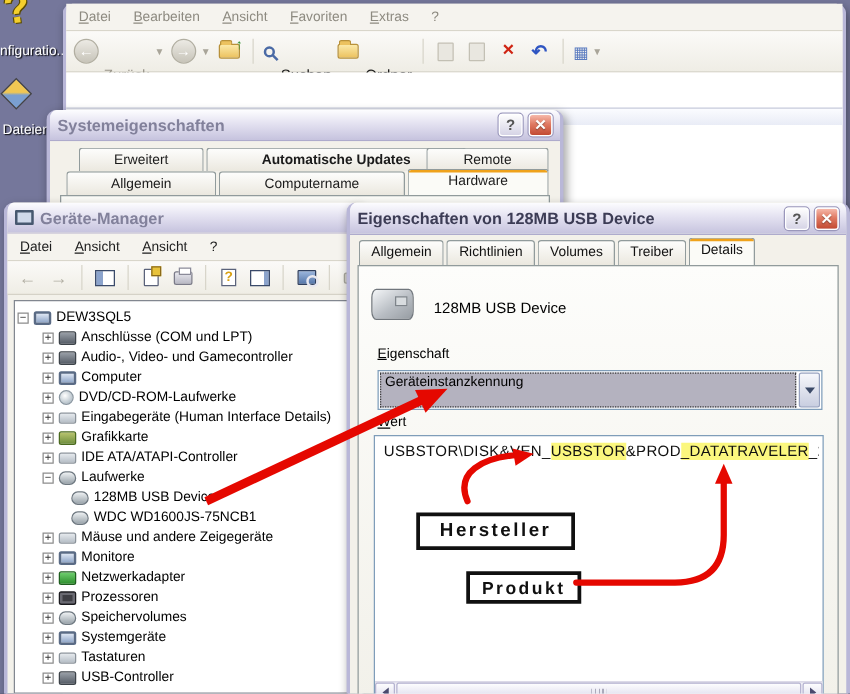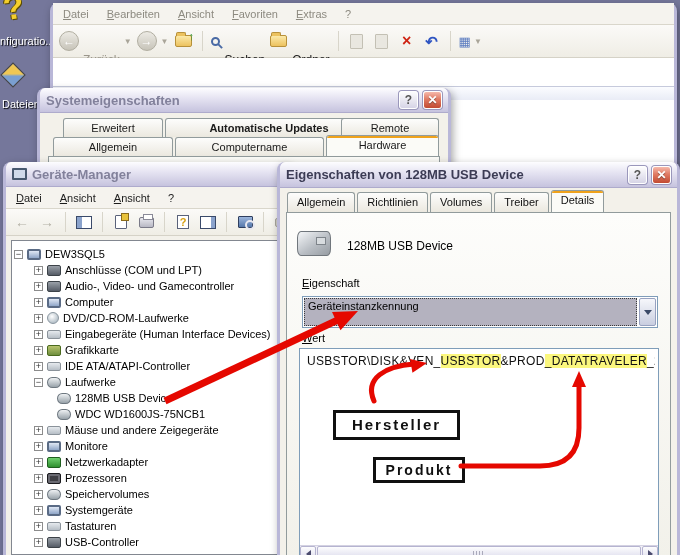--- a/index.html
+++ b/index.html
@@ -343,21 +343,21 @@
         <span class="lbl">Computer</span>
       </div>
       <div class="trow lv1">
         <span class="exp">+</span>
         <span class="tico i-cd"></span>
         <span class="lbl">DVD/CD-ROM-Laufwerke</span>
       </div>
       <div class="trow lv1">
         <span class="exp">+</span>
         <span class="tico i-flat"></span>
-        <span class="lbl">Eingabegeräte (Human Interface Devices)</span>
+        <span class="lbl">Eingabegeräte (Human Interface Details)</span>
       </div>
       <div class="trow lv1">
         <span class="exp">+</span>
         <span class="tico i-gfx"></span>
         <span class="lbl">Grafikkarte</span>
       </div>
       <div class="trow lv1">
         <span class="exp">+</span>
         <span class="tico i-flat"></span>
         <span class="lbl">IDE ATA/ATAPI-Controller</span>

